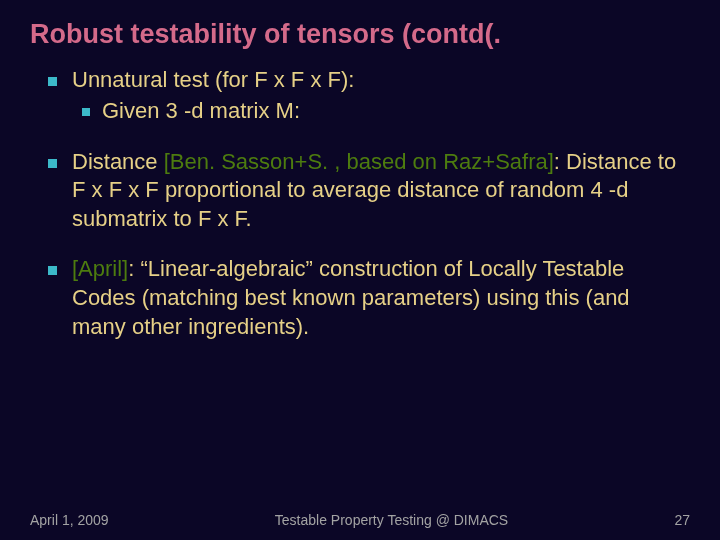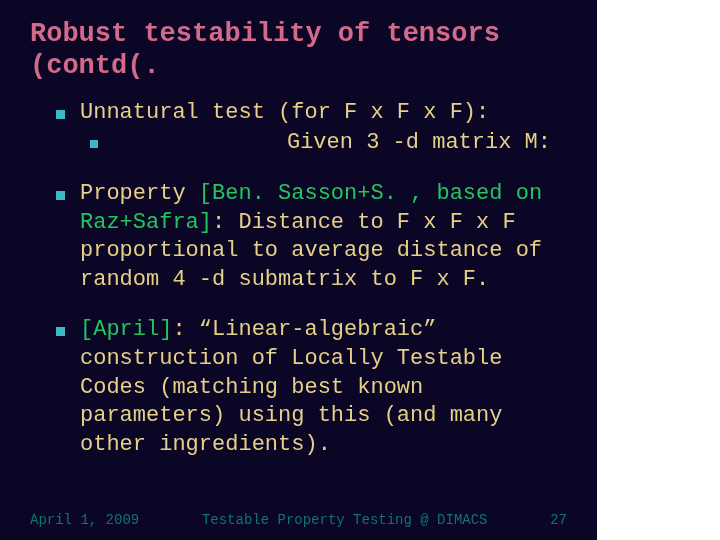--- a/index.html
+++ b/index.html
@@ -5,38 +5,38 @@
   html, body {
     margin: 0;
     padding: 0;
     width: 720px;
     height: 540px;
     background: #ffffff;
     overflow: hidden;
   }
   .slide {
     box-sizing: border-box;
-    width: 597px;
+    width: 720px;
     height: 540px;
     background: #0b0626;
     color: #e6d087;
-    font-family: Liberation Mono, monospace;
+    font-family: Liberation Sans, sans-serif;
     padding: 18px 30px 10px 30px;
     position: relative;
   }
   .title {
     color: #d46a8a;
     font-weight: bold;
     font-size: 27px;
     margin: 0 0 16px 0;
     line-height: 1.2;
   }
   ul.top {
     list-style: none;
-    margin: 16px;
+    margin: 8px;
     padding: 0;
   }
   ul.top > li {
     position: relative;
     padding-left: 34px;
     font-size: 22px;
     line-height: 1.3;
     margin-bottom: 22px;
   }
   ul.top > li::before {
@@ -45,21 +45,20 @@
     left: 10px;
     top: 11px;
     width: 9px;
     height: 9px;
     background: #3cb9c9;
   }
   ul.sub {
     list-style: none;
     margin: 2px 0 0 0;
     padding: 0;
-    text-align: right;
   }
   ul.sub > li {
     position: relative;
     padding-left: 30px;
     font-size: 22px;
     line-height: 1.3;
   }
   ul.sub > li::before {
     content: "";
     position: absolute;
@@ -83,31 +82,31 @@
   ul.sub2 > li::before {
     content: "";
     position: absolute;
     left: 8px;
     top: 11px;
     width: 8px;
     height: 8px;
     background: #3cb9c9;
   }
   .cite {
-    color: #22c55e;
+    color: #4d7c0f;
   }
   .footer {
     position: absolute;
     left: 30px;
     right: 30px;
     bottom: 12px;
     display: flex;
     align-items: baseline;
     font-size: 14px;
-    color: #0f766e;
+    color: #a3a3a3;
   }
   .footer .date   { flex: 0 0 auto; }
   .footer .center { flex: 1 1 auto; text-align: center; }
   .footer .num    { flex: 0 0 auto; }
 </style>
 </head>
 <body>
 
 <div class="slide">
 
@@ -120,21 +119,21 @@
       <ul class="sub">
         <li>
           <span>Given 3 -d matrix M:</span>
           <ul class="sub2">
           </ul>
         </li>
       </ul>
     </li>
 
     <li>
-      <span>Property </span><span class="cite">[Ben. Sasson+S. , based on Raz+Safra]</span><span>: Distance to F x F x F proportional to average distance of random 4 -d submatrix to F x F.</span>
+      <span>Distance </span><span class="cite">[Ben. Sasson+S. , based on Raz+Safra]</span><span>: Distance to F x F x F proportional to average distance of random 4 -d submatrix to F x F.</span>
     </li>
 
     <li>
       <span class="cite">[April]</span><span>: “Linear-algebraic” construction of Locally Testable Codes (matching best known parameters) using this (and many other ingredients).</span>
     </li>
 
   </ul>
 
   <div class="footer">
     <span class="date">April 1, 2009</span>

